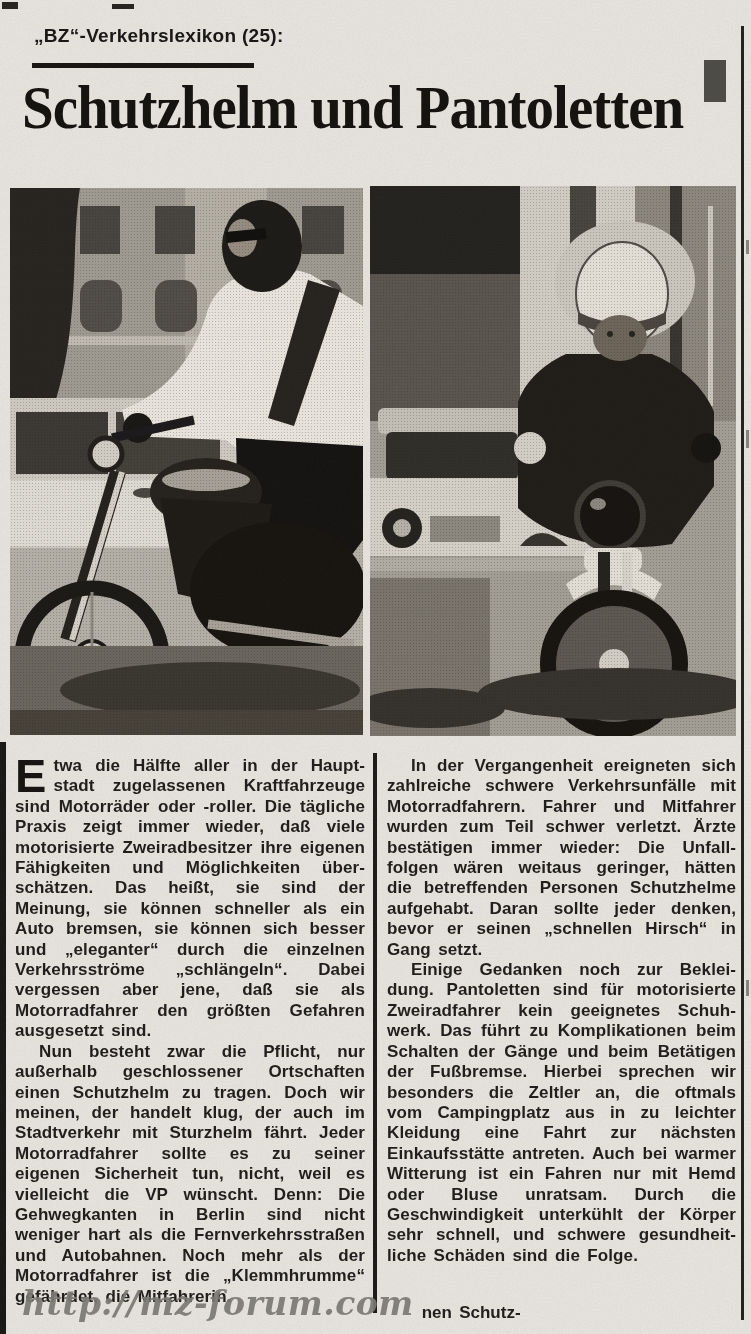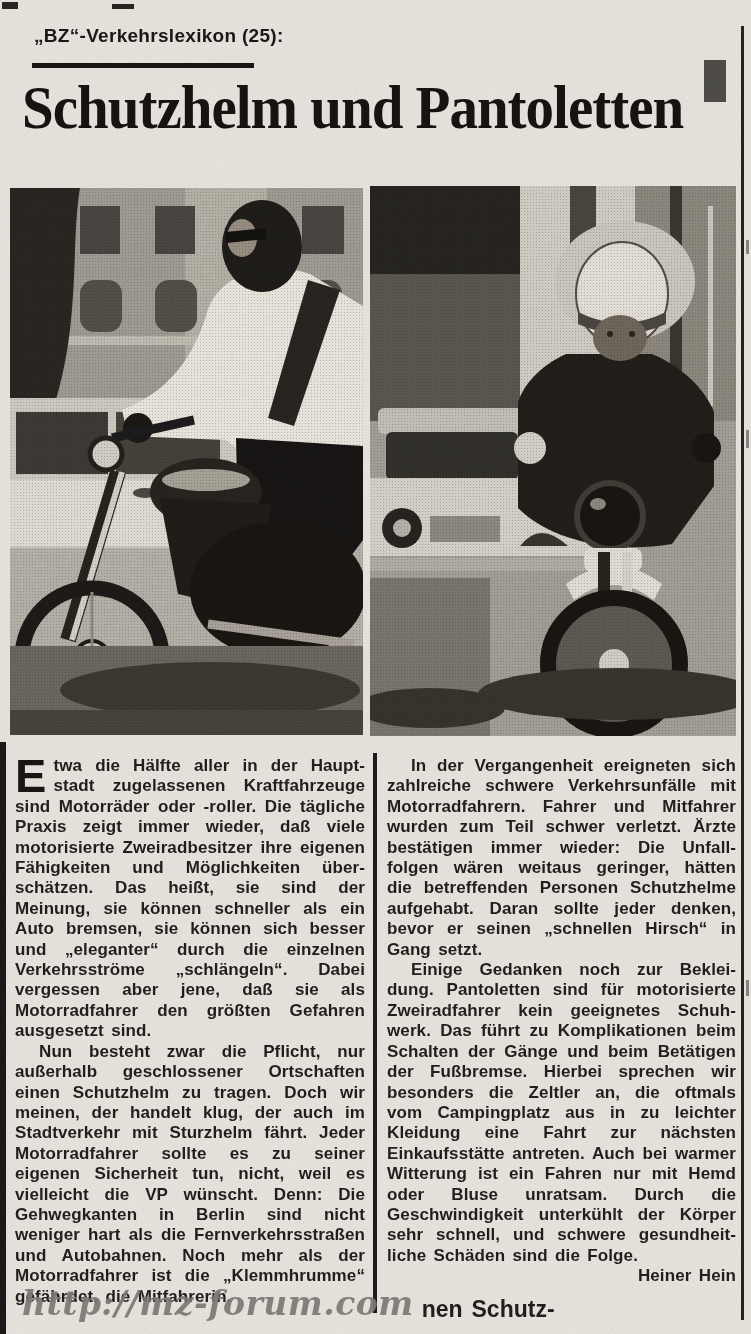--- a/index.html
+++ b/index.html
@@ -62,21 +62,21 @@
   
   .watermark-row{
     position:absolute;left:22px;top:1284px;white-space:nowrap;
     display:flex;align-items:flex-end;
   }
   .watermark{
     font-family:"DejaVu Serif",serif;font-style:italic;font-weight:700;
     font-size:33px;color:#7c7b75;letter-spacing:.5px;opacity:.92;
   }
   .after-watermark{
-    font-size:23px;font-weight:700;color:#1d1c1a;margin-left:8px;word-spacing:2.5px;
+    font-size:17px;font-weight:700;color:#1d1c1a;margin-left:8px;word-spacing:2.5px;
   }
   
   .grain{position:absolute;inset:0;pointer-events:none;z-index:40;opacity:.5;}
 </style>
 </head>
 <body>
 
 <div class="kicker">„BZ“-Verkehrslexikon (25):</div>
 <div class="kicker-underline"></div>
 <div class="headline">Schutzhelm und Pantoletten</div>
@@ -198,21 +198,20 @@
 <div class="column-divider"></div>
 
 <div class="col col-left">
   <p><span class="dropcap">E</span><span>twa die Hälfte aller in der Haupt­stadt zugelassenen Kraft­fahrzeuge sind Motorräder oder -roller. Die tägliche Praxis zeigt immer wieder, daß viele motorisierte Zweirad­besitzer ihre eigenen Fähig­keiten und Möglich­keiten über­schätzen. Das heißt, sie sind der Meinung, sie können schnel­ler als ein Auto bremsen, sie können sich besser und „eleganter“ durch die einzelnen Verkehrs­ströme „schlängeln“. Dabei vergessen aber jene, daß sie als Motorrad­fahrer den größten Ge­fahren ausgesetzt sind.</span></p>
   <p class="indent">Nun besteht zwar die Pflicht, nur außerhalb geschlos­sener Ort­schaften einen Schutzhelm zu tragen. Doch wir meinen, der handelt klug, der auch im Stadt­verkehr mit Sturzhelm fährt. Jeder Motorrad­fahrer sollte es zu seiner eigenen Sicherheit tun, nicht, weil es vielleicht die VP wünscht. Denn: Die Gehweg­kanten in Berlin sind nicht weniger hart als die Fernverkehrs­straßen und Autobahnen. Noch mehr als der Motorrad­fahrer ist die „Klemm­hrumme“ gefährdet, die Mitfahrerin.</p>
 </div>
 
 <div class="col col-right">
   <p class="indent">In der Vergangen­heit ereigneten sich zahlreiche schwere Verkehrs­unfälle mit Motorrad­fahrern. Fahrer und Mitfahrer wurden zum Teil schwer verletzt. Ärzte bestätigen immer wie­der: Die Unfall­folgen wären weitaus geringer, hätten die betreffenden Per­sonen Schutz­helme aufgehabt. Daran sollte jeder denken, bevor er seinen „schnellen Hirsch“ in Gang setzt.</p>
   <p class="indent">Einige Gedanken noch zur Beklei­dung. Pantoletten sind für motorisierte Zweirad­fahrer kein geeignetes Schuh­werk. Das führt zu Kompli­kationen beim Schalten der Gänge und beim Betätigen der Fußbremse. Hierbei sprechen wir besonders die Zeltler an, die oftmals vom Camping­platz aus in zu leichter Kleidung eine Fahrt zur nächsten Einkaufs­stätte antreten. Auch bei warmer Witterung ist ein Fahren nur mit Hemd oder Bluse unratsam. Durch die Geschwindig­keit unterkühlt der Körper sehr schnell, und schwere gesundheit­liche Schäden sind die Folge.</p>
-  <p class="byline">Heiner Hein</p>
 </div>
 
 <div class="watermark-row">
   <span class="watermark">http://mz-forum.com</span>
   <span class="after-watermark">nen Schutz-</span>
 </div>
 
 <svg class="grain" width="751" height="1334">
   <filter id="paperNoise">
     <feTurbulence type="fractalNoise" baseFrequency="0.8" numOctaves="2" stitchTiles="stitch"></feTurbulence>

